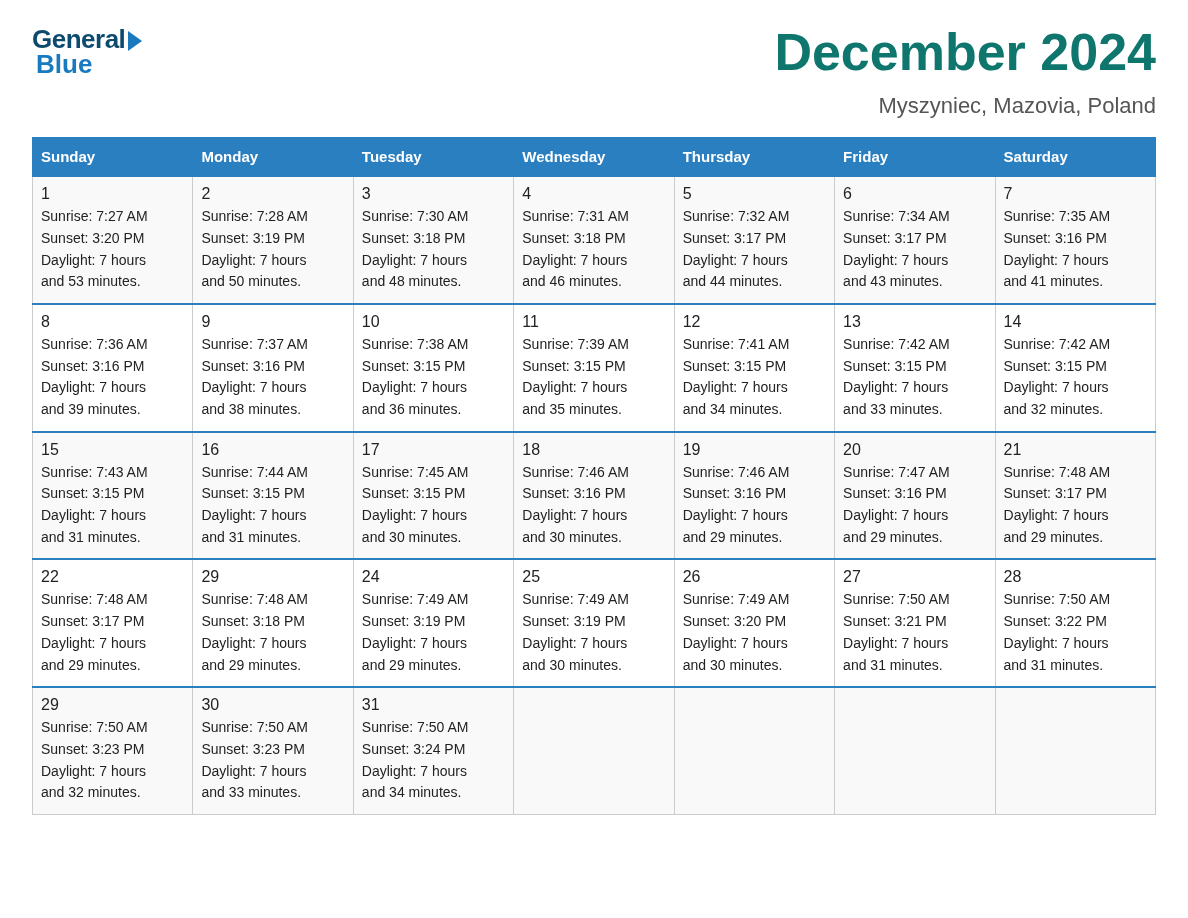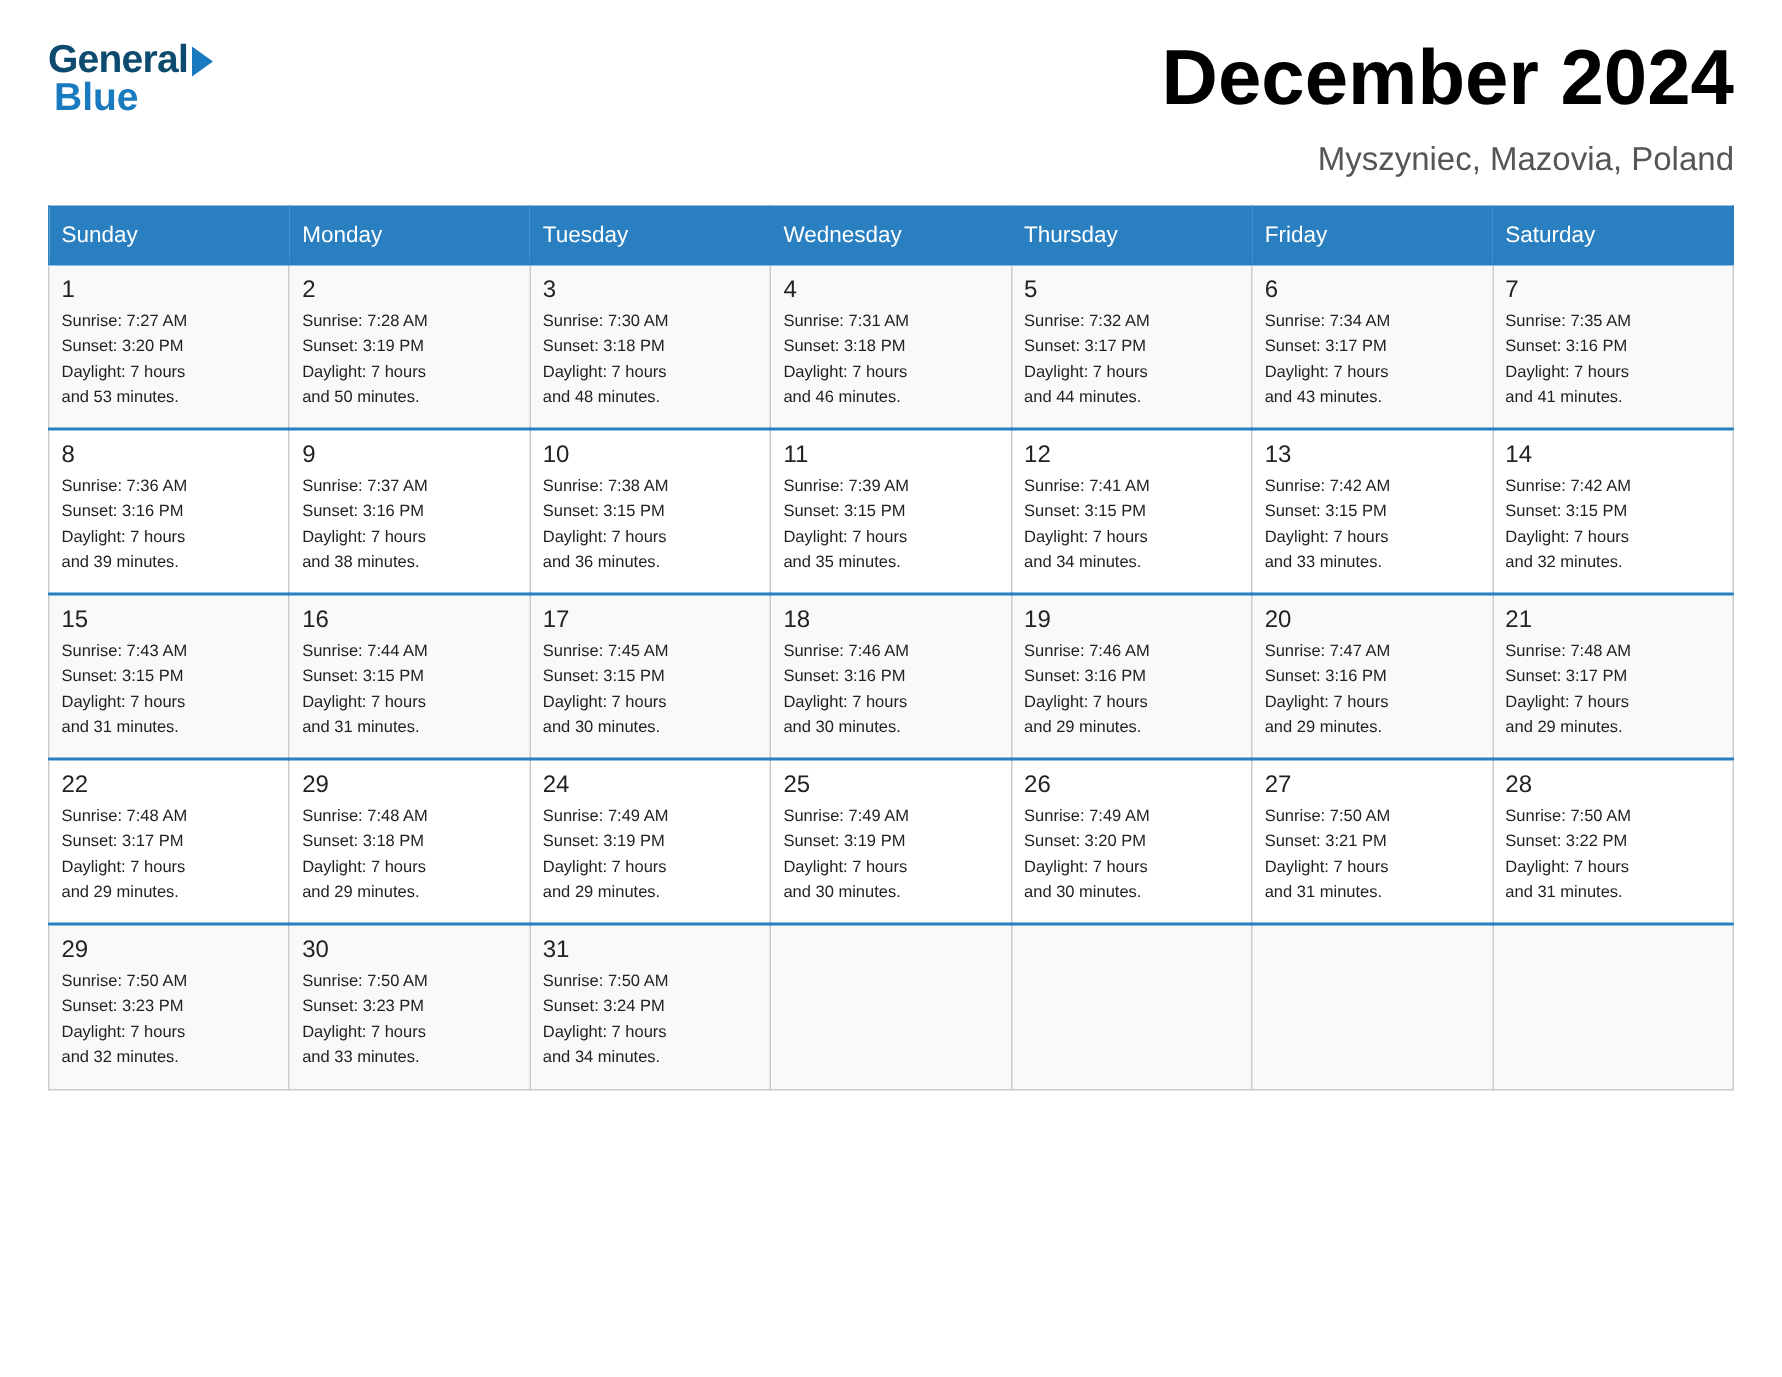--- a/index.html
+++ b/index.html
@@ -45,38 +45,38 @@
       font-weight: bold;
       color: #1a7abf;
       margin-left: 2px;
     }
     .title-section {
       text-align: right;
     }
     .month-title {
       font-size: 52px;
       font-weight: bold;
-      color: #000000;
+      color: #0f766e;
       line-height: 1.1;
     }
     .location-title {
       font-size: 22px;
       color: #555;
       margin-top: 12px;
     }
     table {
       width: 100%;
       border-collapse: collapse;
       table-layout: fixed;
     }
     thead tr th {
       background-color: #2a7fc1;
       color: #fff;
       font-size: 15px;
-      font-weight: normal;
+      font-weight: bold;
       padding: 10px 8px;
       text-align: left;
       border: 1px solid #2a7fc1;
     }
     tbody tr td {
       vertical-align: top;
       padding: 8px 8px 10px 8px;
       border: 1px solid #ccc;
       font-size: 12.5px;
       color: #222;
@@ -86,21 +86,21 @@
       border-top: 2px solid #2a7fc1;
     }
     .day-number {
       font-size: 16px;
       font-weight: normal;
       color: #222;
       margin-bottom: 3px;
       display: block;
     }
     .day-info {
-      font-size: 11px;
+      font-size: 14px;
       line-height: 1.55;
       color: #222;
     }
     .empty-cell {
       background: #fff;
     }
     tbody tr:nth-child(odd) td {
       background: #f9f9f9;
     }
     tbody tr:nth-child(even) td {

